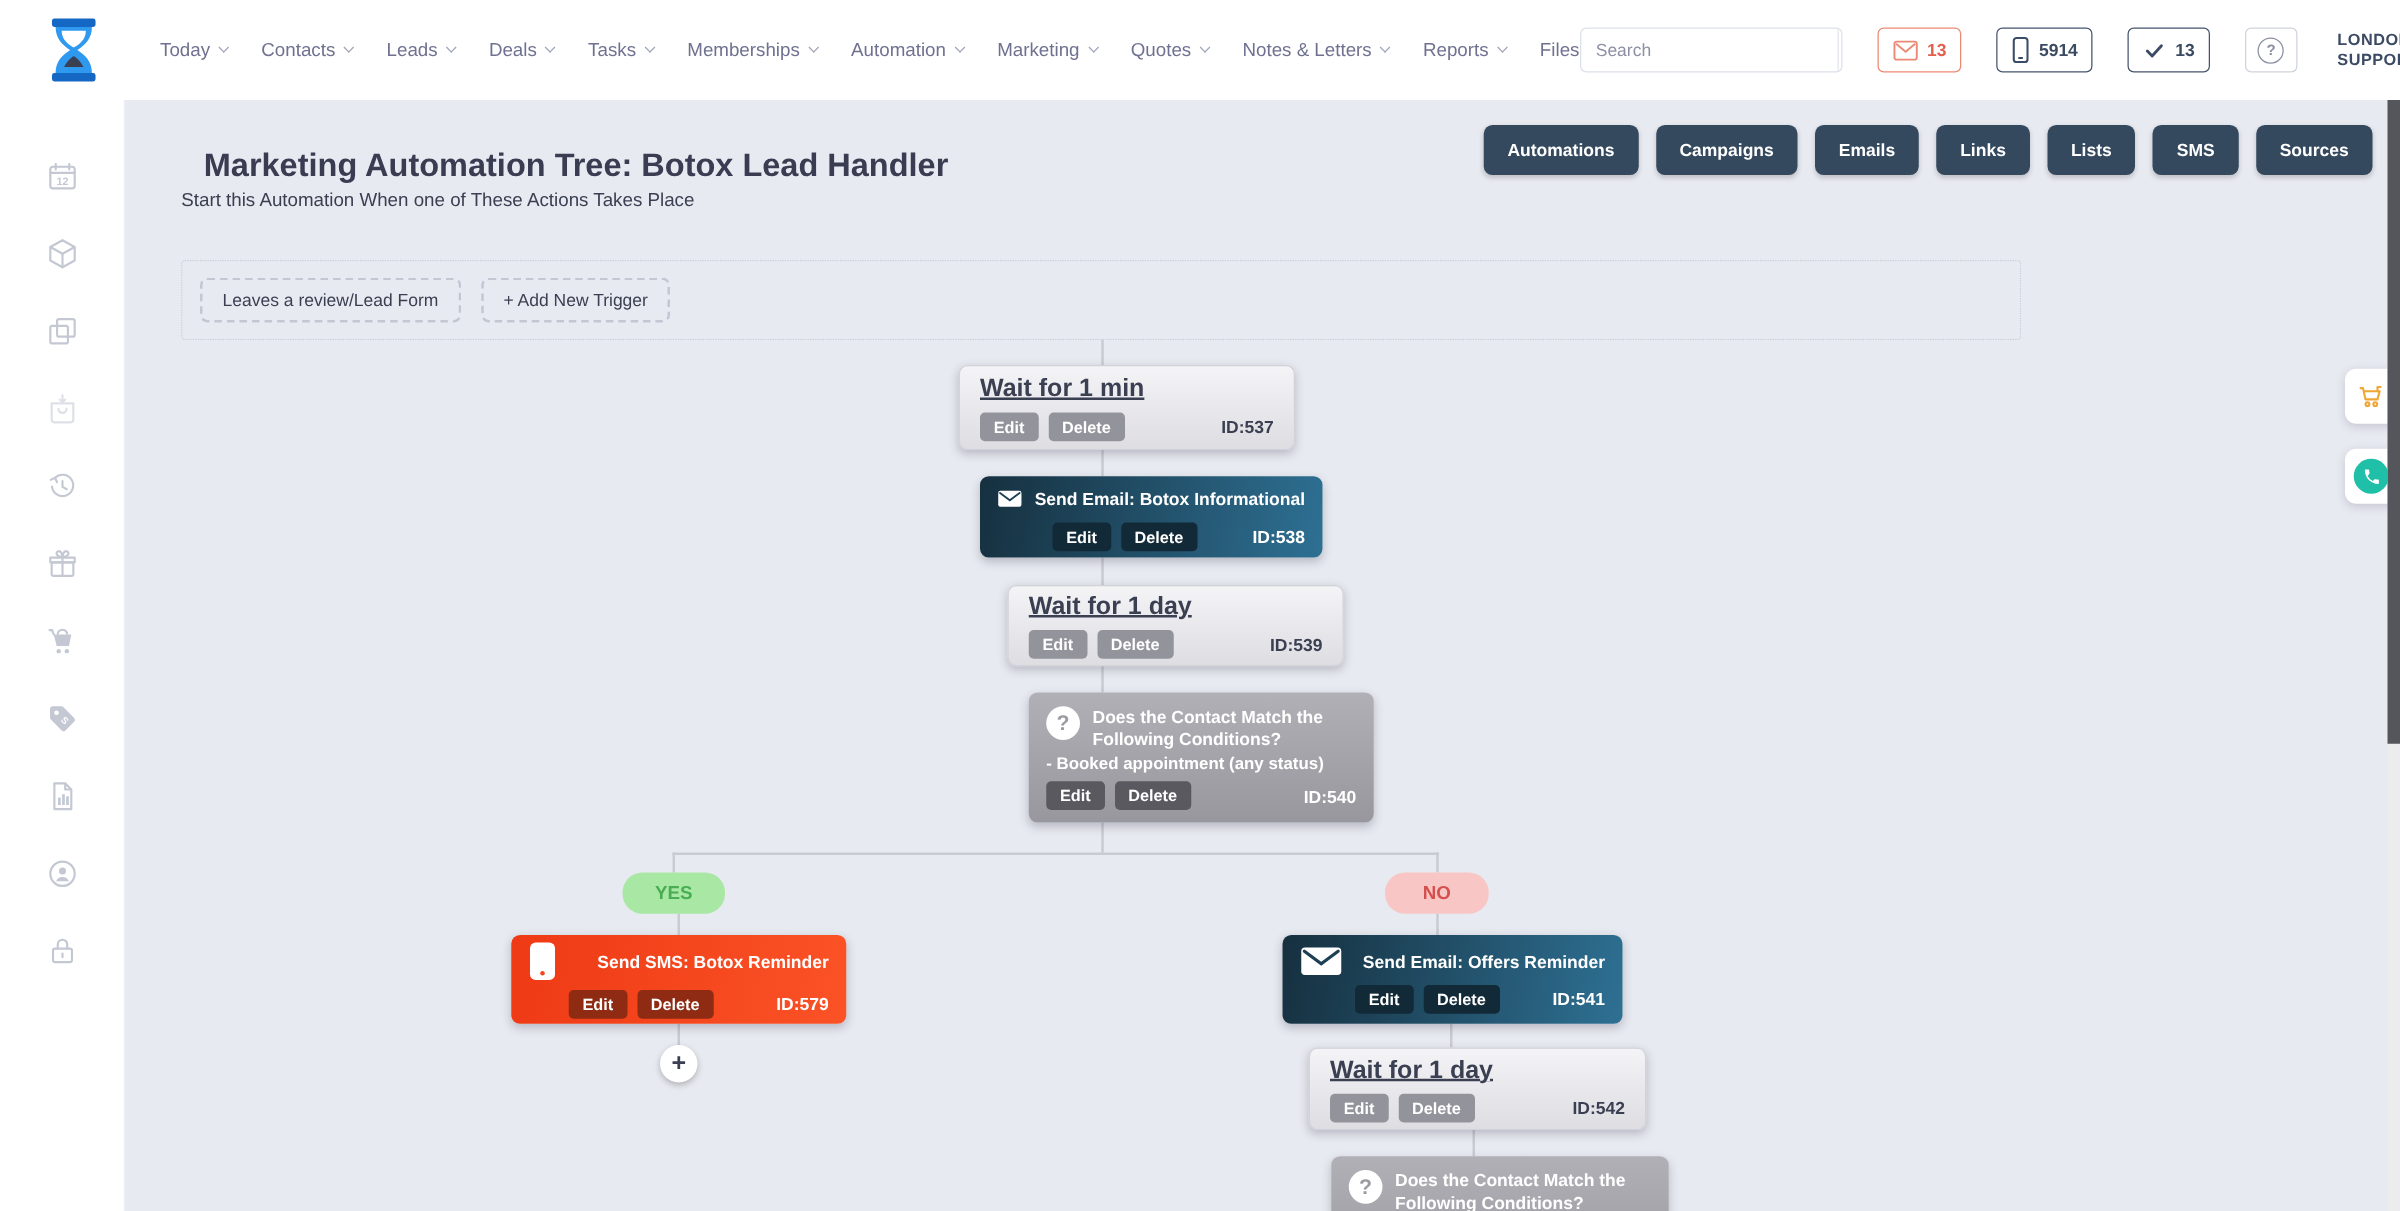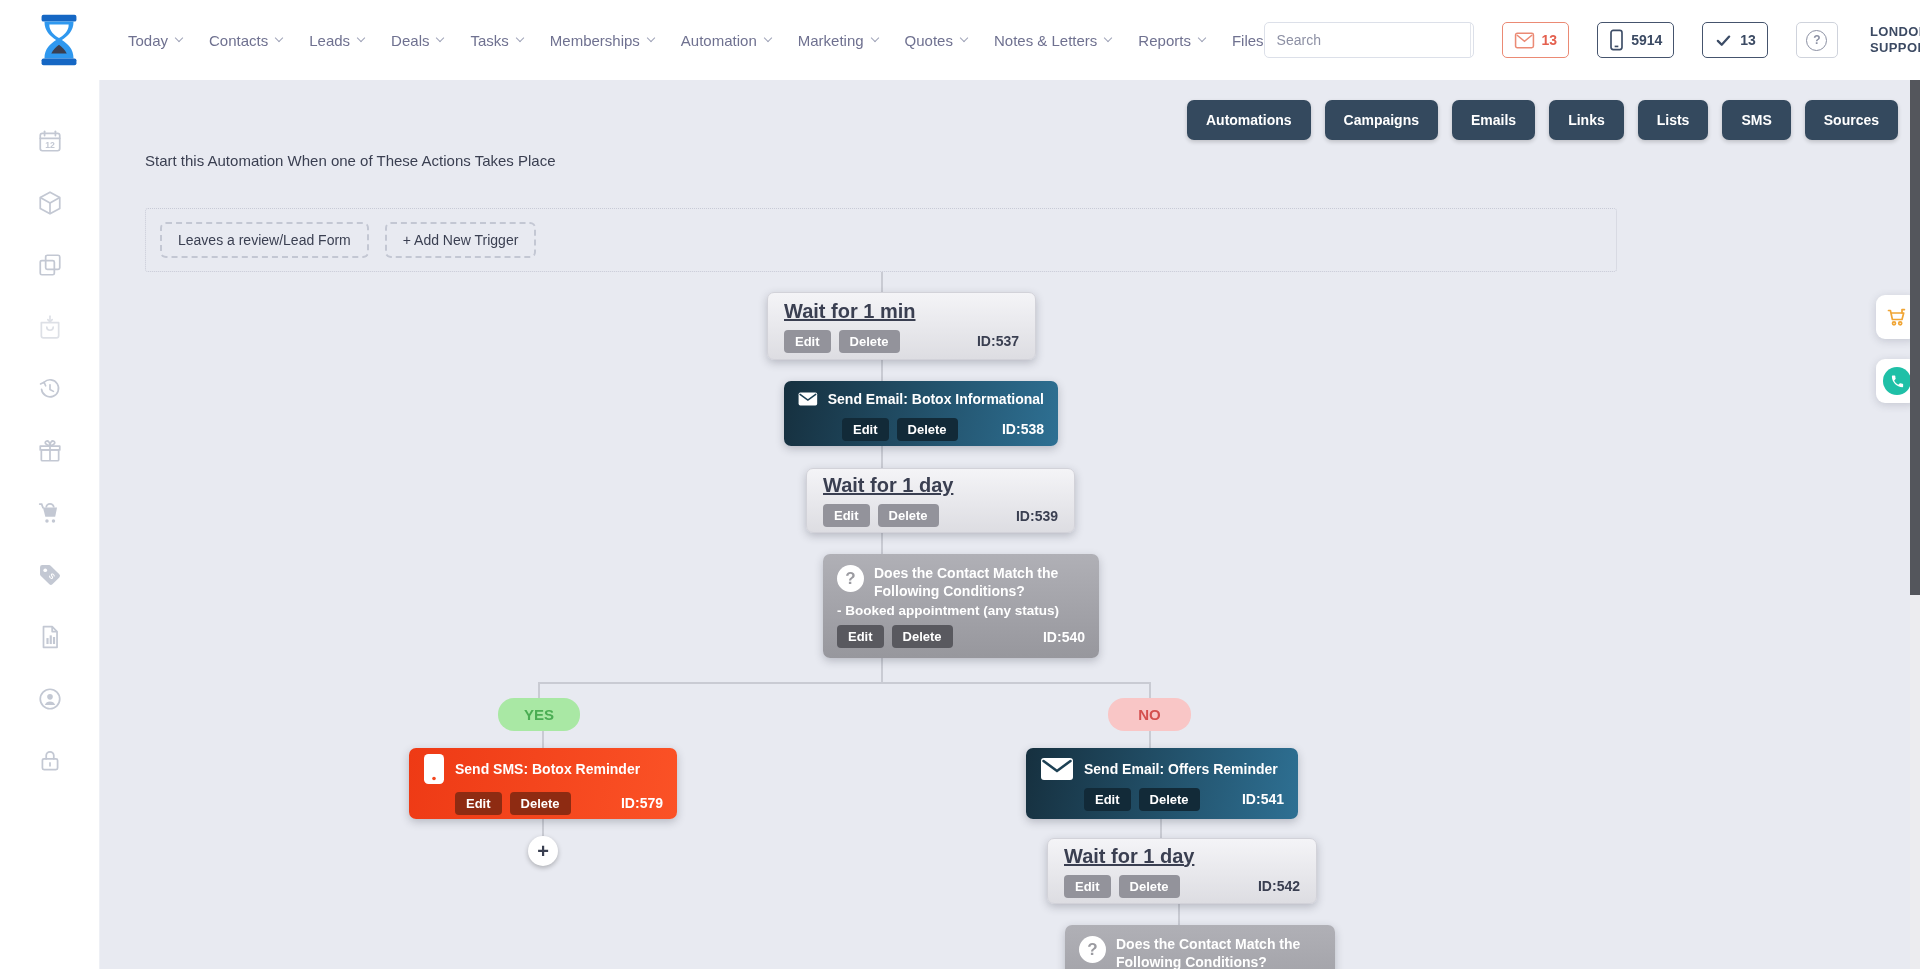--- a/index.html
+++ b/index.html
@@ -65,21 +65,21 @@
     font-family:inherit;cursor:pointer;}
   .nid{margin-left:auto;font-weight:bold;font-size:14px;}
 
   .node.wait{background:linear-gradient(180deg,#f4f4f7,#dddde2);color:#3a3f51;
     border:1px solid #d2d2d9;display:flex;flex-direction:column;justify-content:center;padding:0 16px;}
   .node.wait .title{font-size:20px;margin-bottom:7px;text-decoration:underline;}
   .node.wait .body{display:flex;align-items:center;gap:8px;}
   .node.wait .btn-sm{background:#93939b;}
 
   .node.action{display:flex;flex-direction:column;justify-content:center;padding:0 14px;color:#fff;}
-  .action .head{display:flex;align-items:center;gap:10px;}
+  .action .head{display:flex;align-items:center;gap:10px;justify-content:space-between;}
   .action .title{white-space:nowrap;}
   .action .body{display:flex;align-items:center;gap:8px;margin-top:7px;}
   .node.email{background:linear-gradient(100deg,#16303f,#2e7093);}
   .node.email .body{margin-left:44px;}
   .node.email .btn-sm{background:#122a38;}
   .node.sms{background:linear-gradient(100deg,#ee3a15,#fb5226);}
   .node.sms .body{margin-left:32px;}
   .node.sms .btn-sm{background:#8e2b12;}
 
   .node.cond{background:linear-gradient(180deg,#b0b0b6,#97979d);color:#fff;padding:11px 14px;}
@@ -332,20 +332,21 @@
   <div class="side-item">
     <svg width="26" height="26" viewBox="0 0 24 24" fill="none" stroke="#c3c8d3" stroke-width="1.6" stroke-linecap="round">
       <rect x="5" y="10" width="14" height="10" rx="1.5"></rect>
         <path d="M8.5 10 V7 a3.5 3.5 0 0 1 7 0 v3"></path>
         <line x1="12" y1="13.8" x2="12" y2="16.4"></line>
     </svg>
   </div>
 </aside>
 
 <div class="main">
+  <h1 class="page-title">Marketing Automation Tree: Botox Lead Handler</h1>
   <div class="page-subtitle">Start this Automation When one of These Actions Takes Place</div>
 
   <div class="hbtn-row">
     <button class="hbtn">Automations</button>
     <button class="hbtn">Campaigns</button>
     <button class="hbtn">Emails</button>
     <button class="hbtn">Links</button>
     <button class="hbtn">Lists</button>
     <button class="hbtn">SMS</button>
     <button class="hbtn">Sources</button>

